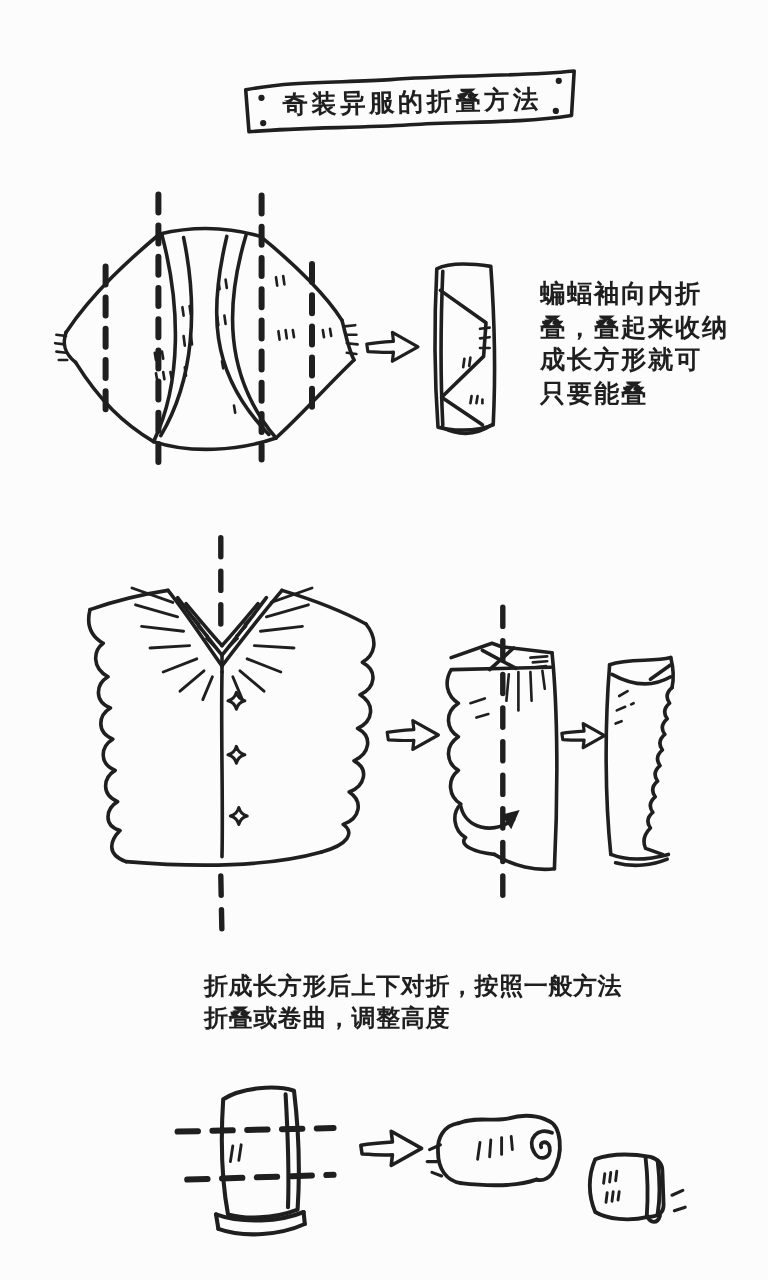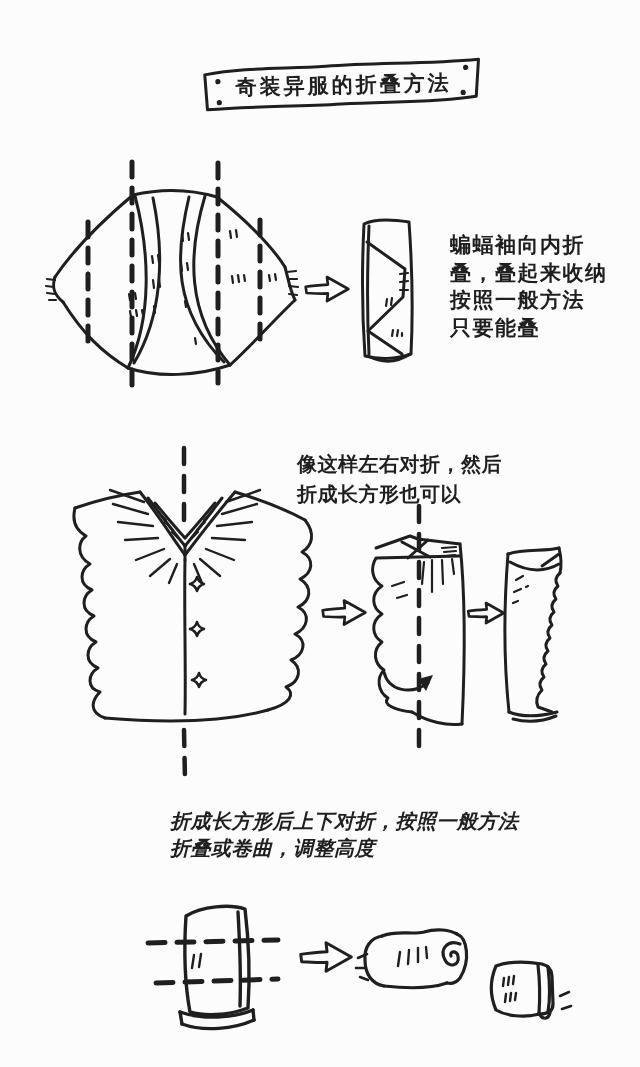--- a/index.html
+++ b/index.html
@@ -16,21 +16,21 @@
   svg .fill{fill:currentColor;stroke:none;}
   .plaque-wrap{transform:rotate(-1.2deg);}
   .plaque-text{
     position:absolute;left:0;top:0;width:292px;height:64px;
     display:flex;align-items:center;justify-content:center;
     font-size:21px;font-weight:bold;letter-spacing:3px;padding-left:3px;box-sizing:border-box;
   }
   .caption{position:absolute;white-space:nowrap;font-weight:bold;}
   .cap1{left:450px;top:232px;font-size:21px;line-height:27.5px;letter-spacing:1.5px;}
   .cap2{left:297px;top:449px;font-size:20px;line-height:30px;letter-spacing:0.5px;}
-  .cap3{left:170px;top:808px;font-size:20px;line-height:27px;letter-spacing:0.5px;font-style:italic;}
+  .cap3{left:170px;top:808px;font-size:20px;line-height:27px;letter-spacing:0.5px;}
 </style>
 </head>
 <body>
 
 <div class="canvas">
 
   <div class="abs plaque-wrap" style="left:196px;top:53px;width:292px;height:64px;">
     <svg width="292" height="64" viewBox="0 0 292 64">
       <g stroke-width="3">
         <path d="M9,19 C50,12 90,15 130,13 C180,10 230,13 283,9 L280,46 C235,52 190,49 145,51 C100,53 55,51 11,54 Z"></path>
@@ -126,28 +126,24 @@
         <path d="M35,91 L36,84"></path>
       <path d="M36,122 L37,116"></path>
         <path d="M41,122 L42,116"></path>
         <path d="M46,122 L46,119"></path>
     </g>
   </svg>
 
   <div class="caption cap1">
     <div>蝙蝠袖向内折</div>
     <div>叠，叠起来收纳</div>
-    <div>按照一般方法</div>
+    <div>成长方形就可</div>
     <div>只要能叠</div>
   </div>
 
-  <div class="caption cap2">
-    <div>像这样左右对折，然后</div>
-    <div>折成长方形也可以</div>
-  </div>
 
   <svg class="abs" style="left:58px;top:442px;" width="270" height="345" viewBox="0 0 270 345">
     <g stroke-width="3">
       <path d="M17,66 C40,58 62,53 82,50"></path>
       <path d="M82,50 C98,70 112,92 127,113"></path>
       <path d="M127,113 C143,92 160,70 177,50"></path>
       <path d="M177,50 C200,57 225,66 247,78"></path>
       <path d="M247,78 C258,92 254,104 244,110 C257,117 255,131 242,137 C255,145 253,159 240,165 C253,172 250,186 237,192 C250,199 246,213 233,218 C245,226 242,240 228,245 C238,252 232,262 210,268"></path>
       <path d="M210,268 C160,282 95,280 47,276"></path>
       <path d="M47,276 C30,270 34,258 42,250 C28,246 30,232 40,226 C26,220 28,206 38,200 C24,194 26,180 36,174 C22,168 24,154 34,148 C20,142 22,128 32,122 C18,114 20,100 28,94 C14,86 15,74 17,66"></path>

